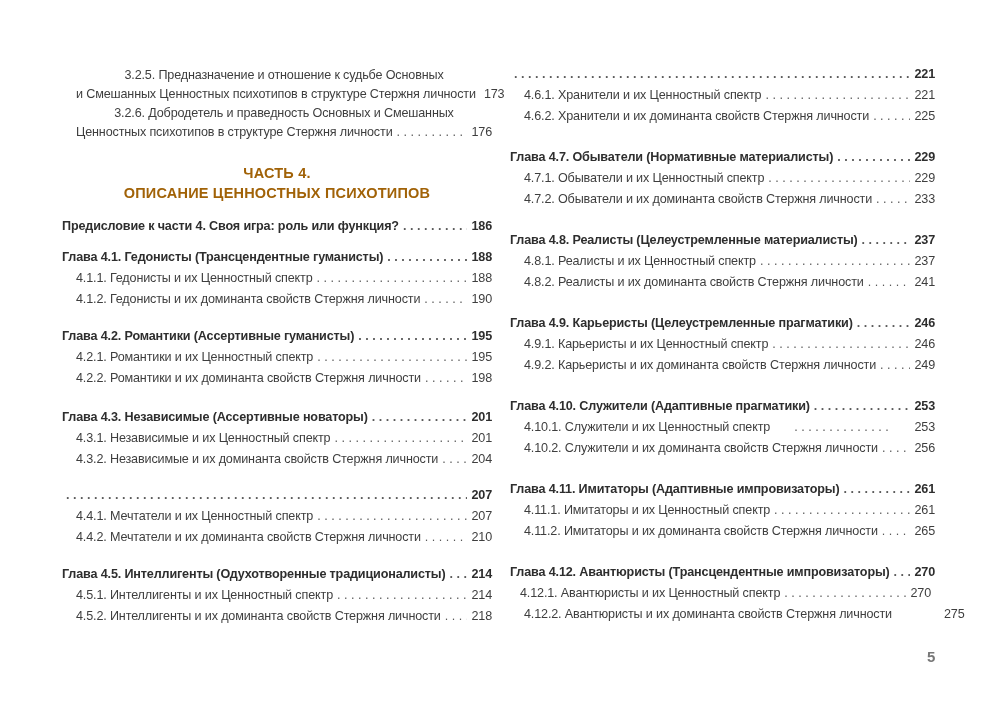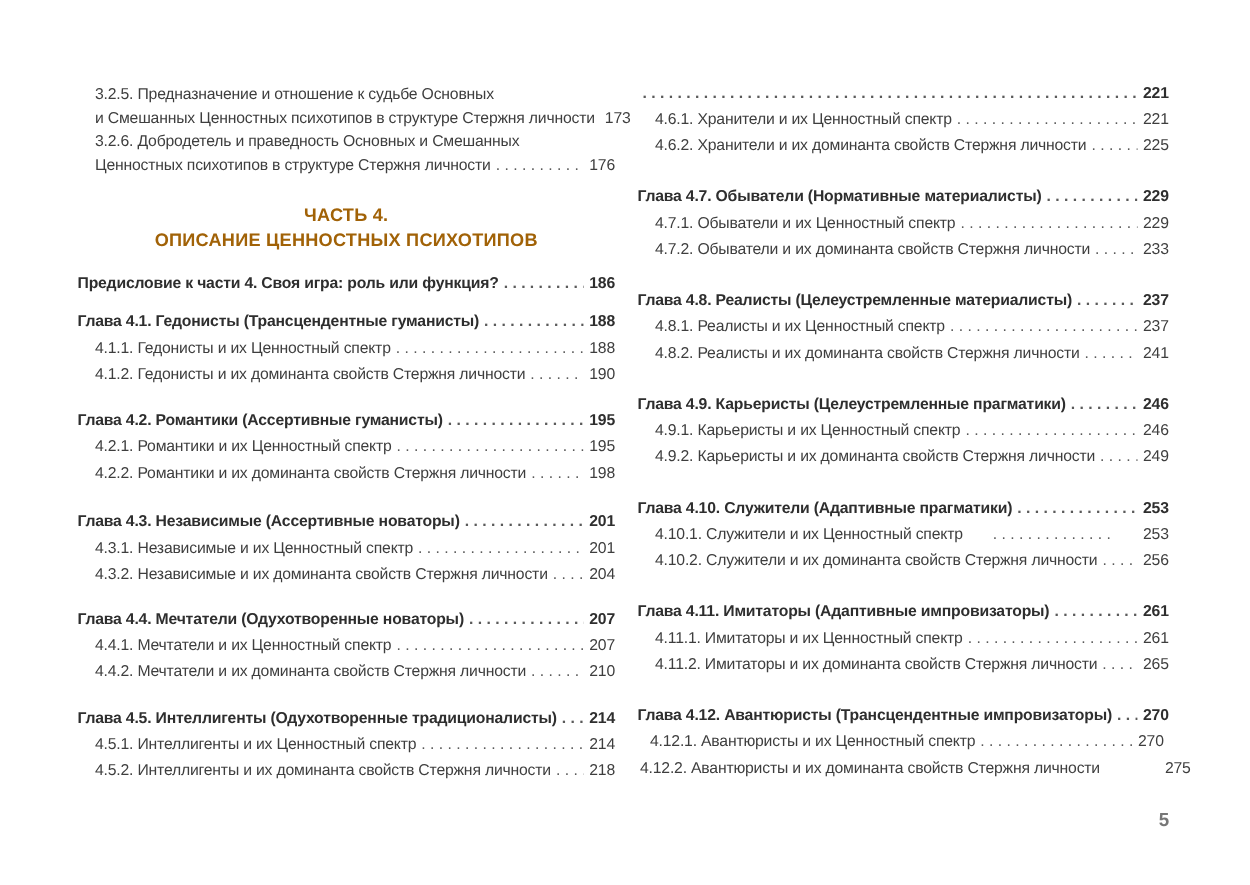--- a/index.html
+++ b/index.html
@@ -22,21 +22,21 @@
   }
   .row .dots::before {
     content: ". . . . . . . . . . . . . . . . . . . . . . . . . . . . . . . . . . . . . . . . . . . . . . . . . . . . . . . . . . . . . . . . . . . . . . . . . . . . . . . . . . . . . . . . . . . . . . . . . . . . . . . . . . . . . . . . . . . . . . . . . . . . . . . . . . . . . . . . . . . . . . . . . . . . . .";
     letter-spacing: 0px;
   }
   .row .pg { flex: 0 0 auto; }
   .chapter { font-weight: bold; color: #2e2e2e; position: absolute; }
   .sub { color: #3e3e3e; position: absolute; padding-left: 14px; box-sizing: border-box; }
 
   .multiline { position: absolute; font-size: 12.6px; line-height: 19px; color: #3e3e3e; padding-left: 14px; box-sizing: border-box; letter-spacing: -0.15px; }
-  .multiline .l1 { white-space: nowrap; }
+  .multiline .l1 { white-space: nowrap; text-align: center; }
 
   .part-title {
     position: absolute; left: 62px; width: 430px; text-align: center;
     color: #a16207; font-weight: bold; font-size: 14.5px; line-height: 20px;
     letter-spacing: 0.2px;
   }
   .page-num {
     position: absolute; left: 927px; top: 648px;
     font-size: 15px; font-weight: bold; color: #777777;
   }
@@ -112,21 +112,20 @@
       <span class="txt">4.3.1. Независимые и их Ценностный спектр</span>
       <span class="dots"></span>
       <span class="pg">201</span>
     </div>
     <div class="row sub" style="left: 62px; top: 452px; width: 430px;">
       <span class="txt">4.3.2. Независимые и их доминанта свойств Стержня личности</span>
       <span class="dots"></span>
       <span class="pg">204</span>
     </div>
     <div class="row chapter" style="left: 62px; top: 488px; width: 430px;">
-      <span class="txt">Глава 4.4. Мечтатели (Одухотворенные новаторы)</span>
       <span class="dots"></span>
       <span class="pg">207</span>
     </div>
     <div class="row sub" style="left: 62px; top: 509px; width: 430px;">
       <span class="txt">4.4.1. Мечтатели и их Ценностный спектр</span>
       <span class="dots"></span>
       <span class="pg">207</span>
     </div>
     <div class="row sub" style="left: 62px; top: 530px; width: 430px; justify-content: space-between;">
       <span class="txt">4.4.2. Мечтатели и их доминанта свойств Стержня личности</span>
@@ -240,20 +239,20 @@
     <div class="row chapter" style="left: 510px; top: 565px; width: 425px;">
       <span class="txt">Глава 4.12. Авантюристы (Трансцендентные импровизаторы)</span>
       <span class="dots"></span>
       <span class="pg">270</span>
     </div>
     <div class="row sub" style="left: 506px; top: 586px; width: 425px;">
       <span class="txt">4.12.1. Авантюристы и их Ценностный спектр</span>
       <span class="dots"></span>
       <span class="pg">270</span>
     </div>
-    <div class="row sub" style="left: 498px; top: 607px; width: 425px; gap: 22px;">
+    <div class="row sub" style="left: 510px; top: 607px; width: 425px; gap: 22px;">
       <span class="txt">4.12.2. Авантюристы и их доминанта свойств Стержня личности</span>
       <span class="dots"></span>
       <span class="pg">275</span>
     </div>
   </div>
 
 <div class="page-num">5</div>
 
 </body></html>

